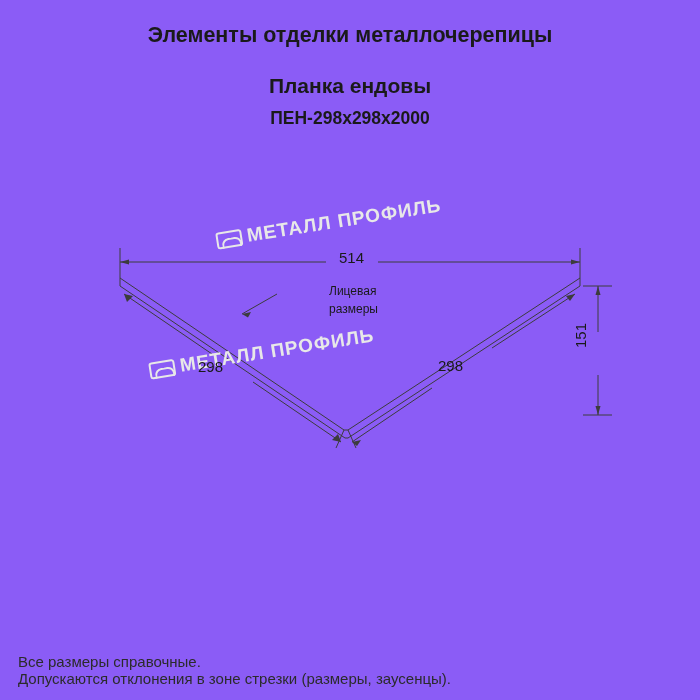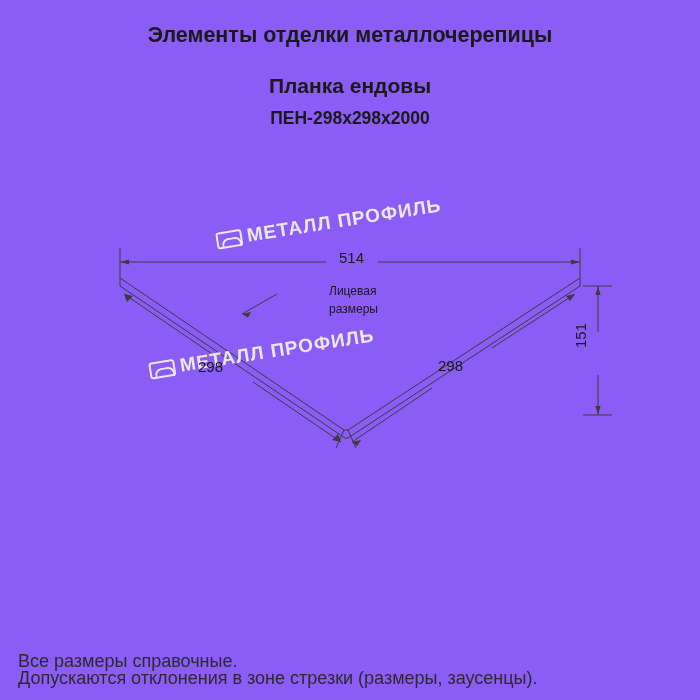--- a/index.html
+++ b/index.html
@@ -117,21 +117,21 @@
     top: 158px;
     transform: rotate(-90deg);
     transform-origin: left top;
   }
 
   
   .notes {
     position: absolute;
     left: 18px;
     bottom: 13px;
-    font-size: 18px;
+    font-size: 15px;
     line-height: 17px;
     color: #2b2b2b;
   }
 </style>
 </head>
 <body>
 
 <div id="page">
 
   <div class="title-block">

